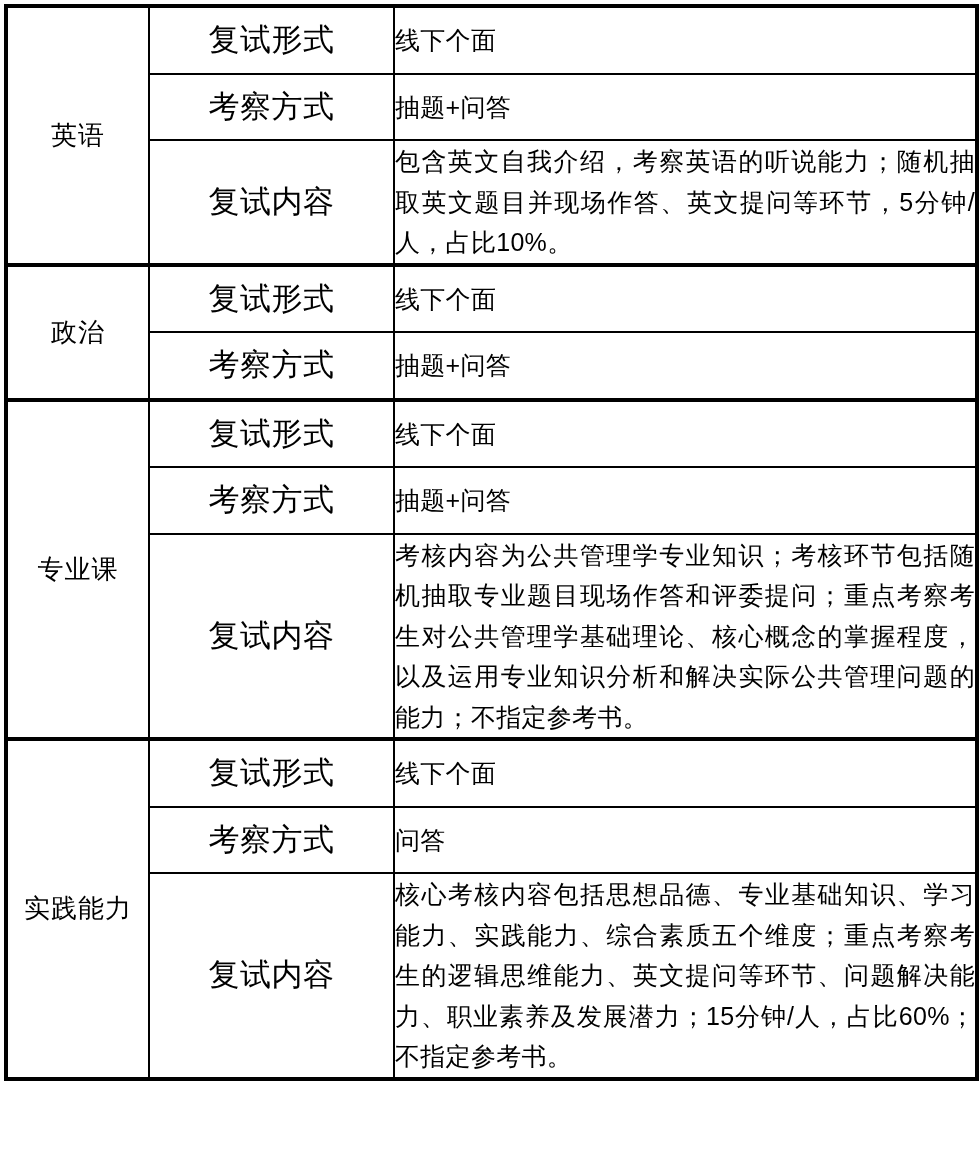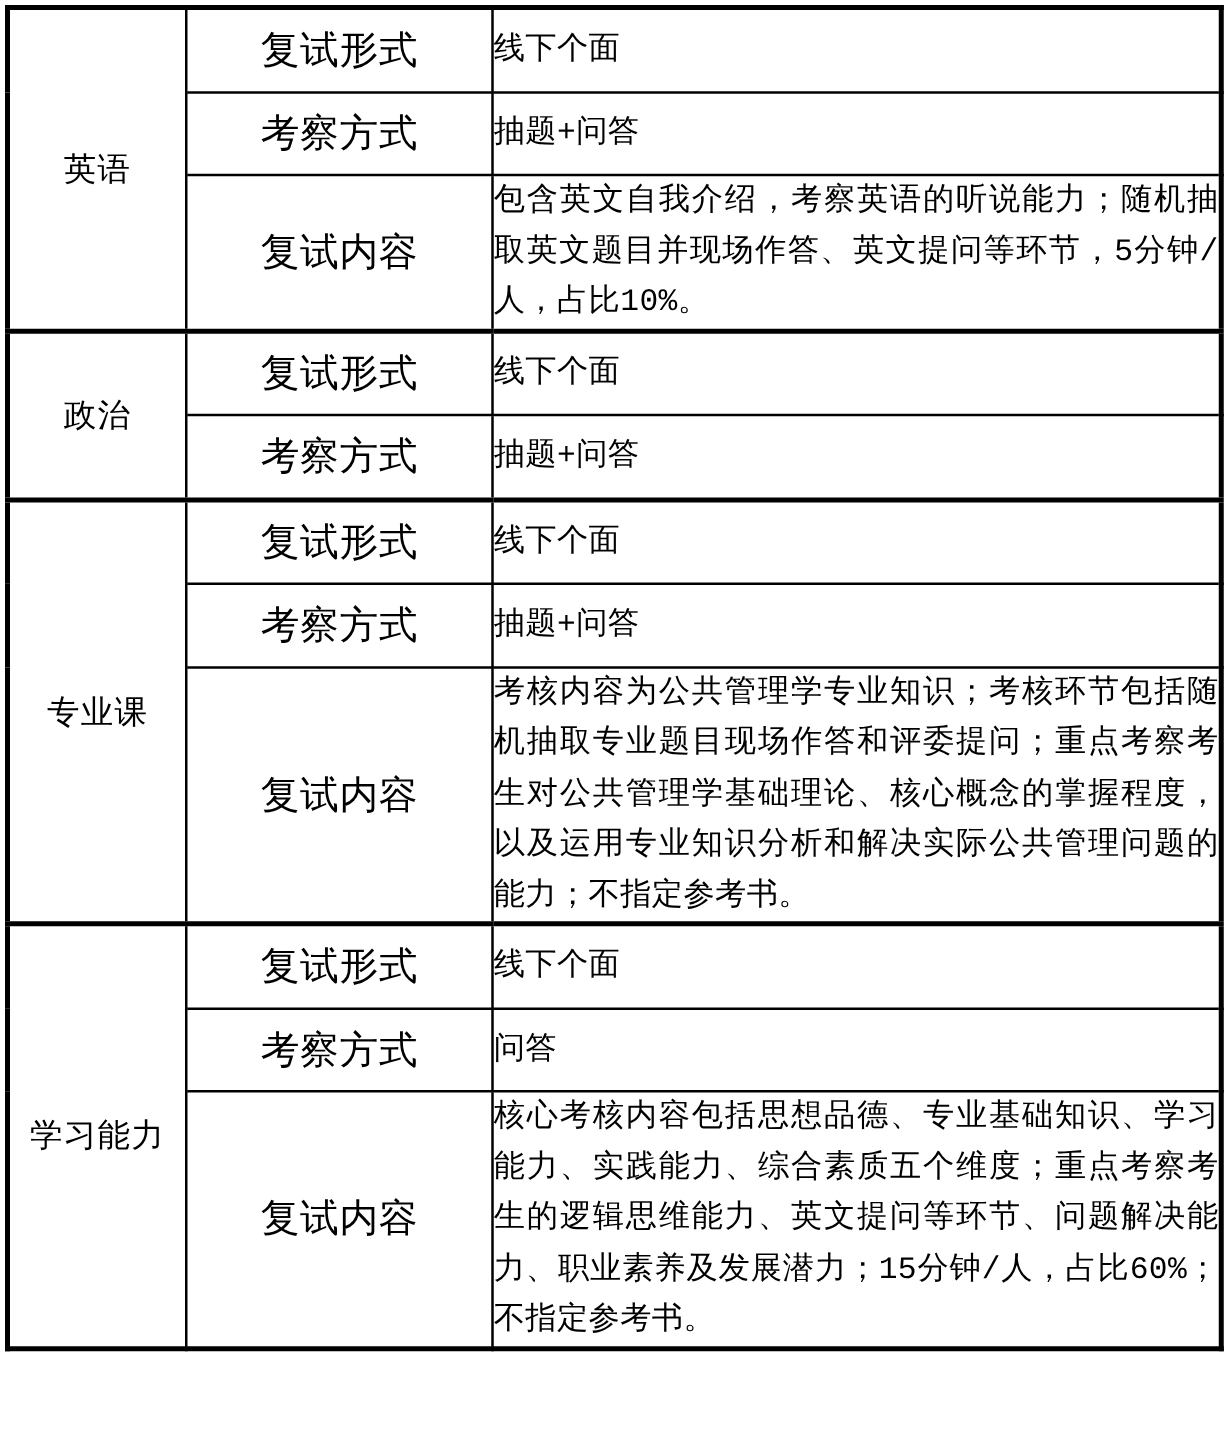--- a/index.html
+++ b/index.html
@@ -68,21 +68,20 @@
     border-right: 4px solid #000000;
     padding: 14px 4px;
   }
 
   td.value {
     text-align: left;
     font-size: 25px;
     line-height: 1.62;
     letter-spacing: 0.3px;
     padding: 14px 18px 14px 18px;
-    font-family: Liberation Mono, monospace;
   }
 
   td.value.short {
     padding-top: 12px;
     padding-bottom: 12px;
   }
 
   td.value p {
     margin: 0;
     text-align: justify;
@@ -138,21 +137,21 @@
         <td class="value short">抽题+问答</td>
       </tr>
       <tr class="group-end">
         <td class="field">复试内容</td>
         <td class="value">
           <p>考核内容为公共管理学专业知识；考核环节包括随机抽取专业题目现场作答和评委提问；重点考察考生对公共管理学基础理论、核心概念的掌握程度，以及运用专业知识分析和解决实际公共管理问题的能力；不指定参考书。</p>
         </td>
       </tr>
 
       <tr class="group-start">
-        <td class="subject" rowspan="3">学习能力</td>
+        <td class="subject" rowspan="3">实践能力</td>
         <td class="field">复试形式</td>
         <td class="value short">线下个面</td>
       </tr>
       <tr>
         <td class="field">考察方式</td>
         <td class="value short">问答</td>
       </tr>
       <tr>
         <td class="field">复试内容</td>
         <td class="value">

